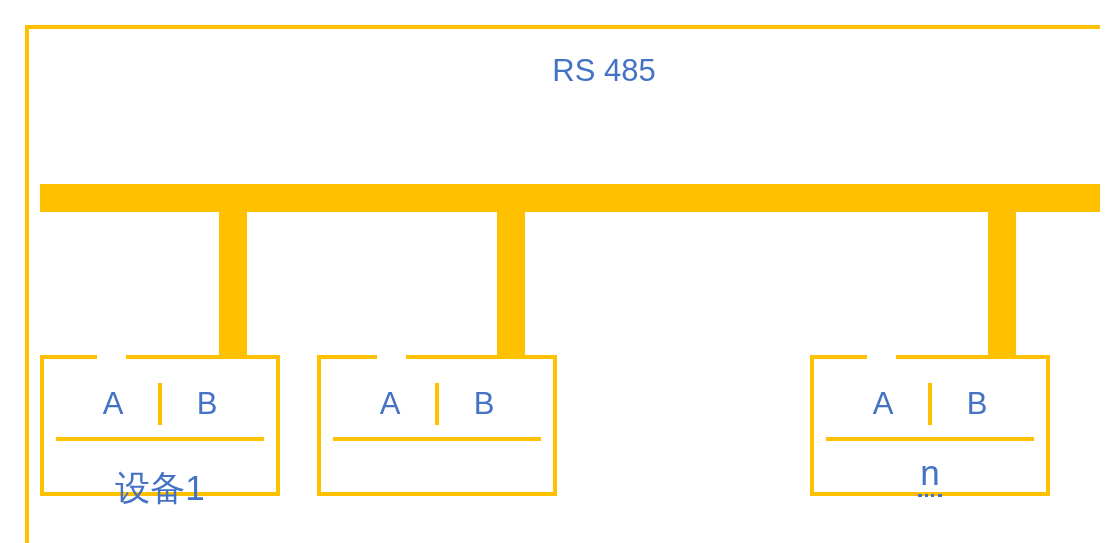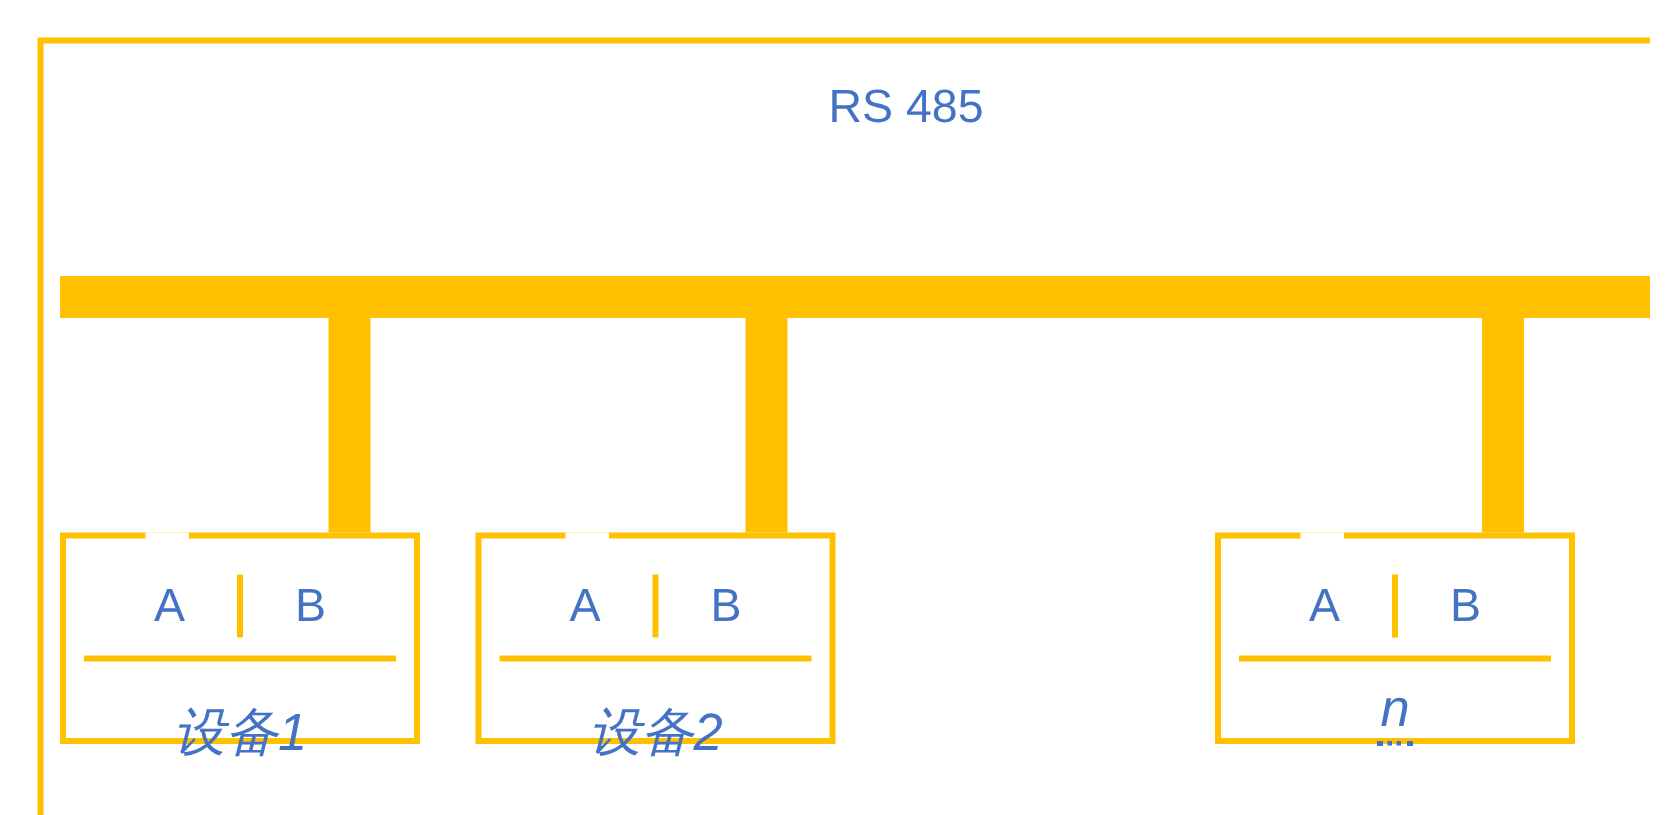--- a/index.html
+++ b/index.html
@@ -90,21 +90,20 @@
   }
   .cell-a { border-right: 4px solid var(--line-color); }
 
   .label-row {
     flex: 1;
     display: flex;
     align-items: center;
     justify-content: center;
     font-size: 35px;
     color: var(--text-color);
-    font-style: italic;
   }
 
   .spell-underline {
     border-bottom: 3px dotted var(--text-color);
     padding: 0 2px 1px 2px;
   }
 
   
   .notch {
     position: absolute;
@@ -153,23 +152,20 @@
 
   <div class="device device-2">
     <div class="ab-row">
       <div class="cell cell-a">
         <span>A</span>
       </div>
       <div class="cell cell-b">
         <span>B</span>
       </div>
     </div>
-    <div class="label-row">
-      <span>设备2</span>
-    </div>
   </div>
 
   <div class="device device-3">
     <div class="ab-row">
       <div class="cell cell-a">
         <span>A</span>
       </div>
       <div class="cell cell-b">
         <span>B</span>
       </div>

